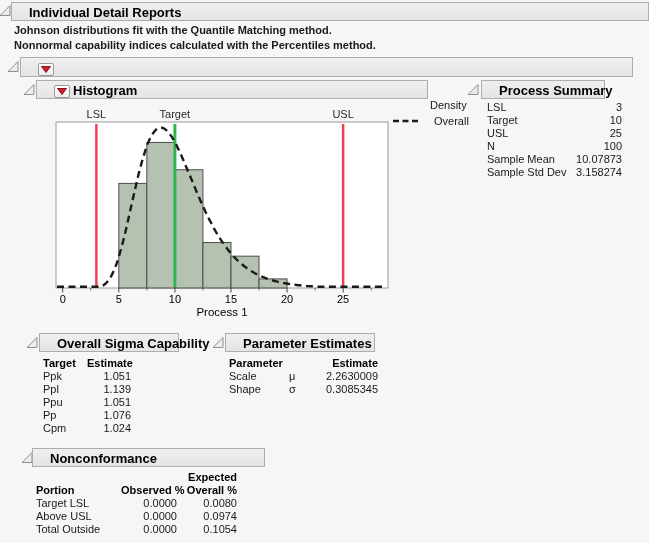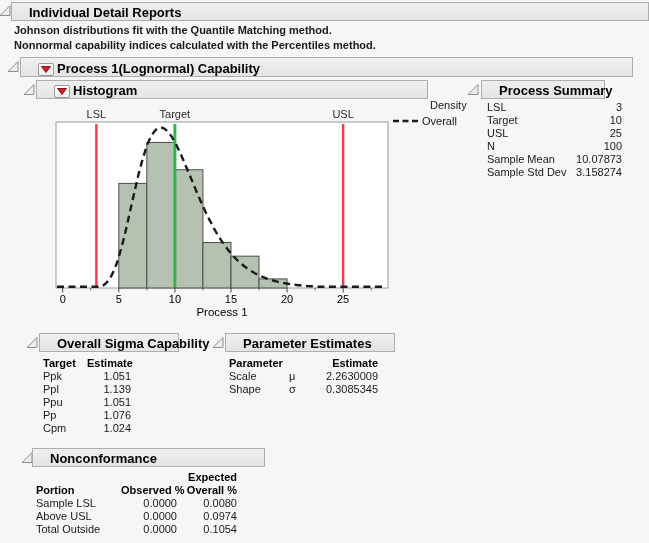--- a/index.html
+++ b/index.html
@@ -26,21 +26,21 @@
   }
   .redbtn svg{display:block;}
   .note{position:absolute;left:14px;white-space:nowrap;font-weight:bold;}
   .grid{display:grid;line-height:13px;}
   .grid span{white-space:nowrap;}
   .tl{text-align:left;}
   .tr{text-align:right;}
   .b{font-weight:bold;color:#000;}
   .legend{position:absolute;left:393px;top:99px;}
   .legend .lg-title{margin-bottom:4px;padding-left:37px;}
-  .legend-row{display:flex;align-items:center;gap:2px;text-align:right;}
+  .legend-row{display:flex;align-items:center;gap:14px;text-align:right;}
 </style>
 </head>
 <body>
 
 <span class="disc abs" style="left:0px;top:5px">
   <svg width="11" height="11">
       <polygon points="10,0.5 10,10.5 0,10.5" fill="#ececec" stroke="#8f8f8f" stroke-width="1"></polygon>
     </svg>
 </span>
 <div class="tbar" style="left:11px;top:2px;width:638px">
@@ -54,21 +54,20 @@
   <svg width="11" height="11">
       <polygon points="10,0.5 10,10.5 0,10.5" fill="#ececec" stroke="#8f8f8f" stroke-width="1"></polygon>
     </svg>
 </span>
 <div class="tbar" style="left:20px;top:57px;width:613px;height:20px">
   <span class="redbtn">
     <svg width="10" height="7">
         <polygon points="0.5,0.5 9.5,0.5 5,6.5" fill="#cf2030" stroke="#8c0f1a" stroke-width="1"></polygon>
       </svg>
   </span>
-  <span class="ttl">Process 1(Lognormal) Capability</span>
 </div>
 
 <span class="disc abs" style="left:24px;top:84px">
   <svg width="11" height="11">
       <polygon points="10,0.5 10,10.5 0,10.5" fill="#ececec" stroke="#8f8f8f" stroke-width="1"></polygon>
     </svg>
 </span>
 <div class="tbar" style="left:36px;top:80px;width:392px">
   <span class="redbtn">
     <svg width="10" height="7">
@@ -172,21 +171,21 @@
       <span class="tl">Cpm</span>
       <span class="tr">1.024</span>
     </div>
   </div>
 
 <span class="disc abs" style="left:213px;top:337px">
   <svg width="11" height="11">
       <polygon points="10,0.5 10,10.5 0,10.5" fill="#ececec" stroke="#8f8f8f" stroke-width="1"></polygon>
     </svg>
 </span>
-<div class="tbar" style="left:225px;top:333px;width:170px">
+<div class="tbar" style="left:225px;top:333px;width:150px">
   <span class="ttl">Parameter Estimates</span>
 </div>
 <div id="param-table" class="abs" style="left:229px;top:357px">
     <div class="grid" style="grid-template-columns: 60px 18px 71px;">
       <span class="tl b">Parameter</span>
       <span class="tl b"></span>
       <span class="tr b">Estimate</span>
       <span class="tl">Scale</span>
       <span class="tl">μ</span>
       <span class="tr">2.2630009</span>
@@ -205,21 +204,21 @@
   <span class="ttl">Nonconformance</span>
 </div>
 <div id="nc-table" class="abs" style="left:36px;top:471px">
     <div class="grid" style="grid-template-columns: 85px 56px 60px;">
       <span class="tl b"></span>
       <span class="tr b"></span>
       <span class="tr b">Expected</span>
       <span class="tl b">Portion</span>
       <span class="tr b">Observed %</span>
       <span class="tr b">Overall %</span>
-      <span class="tl">Sample LSL</span>
+      <span class="tl">Target LSL</span>
       <span class="tr">0.0000</span>
       <span class="tr">0.0080</span>
       <span class="tl">Above USL</span>
       <span class="tr">0.0000</span>
       <span class="tr">0.0974</span>
       <span class="tl">Total Outside</span>
       <span class="tr">0.0000</span>
       <span class="tr">0.1054</span>
     </div>
   </div>

